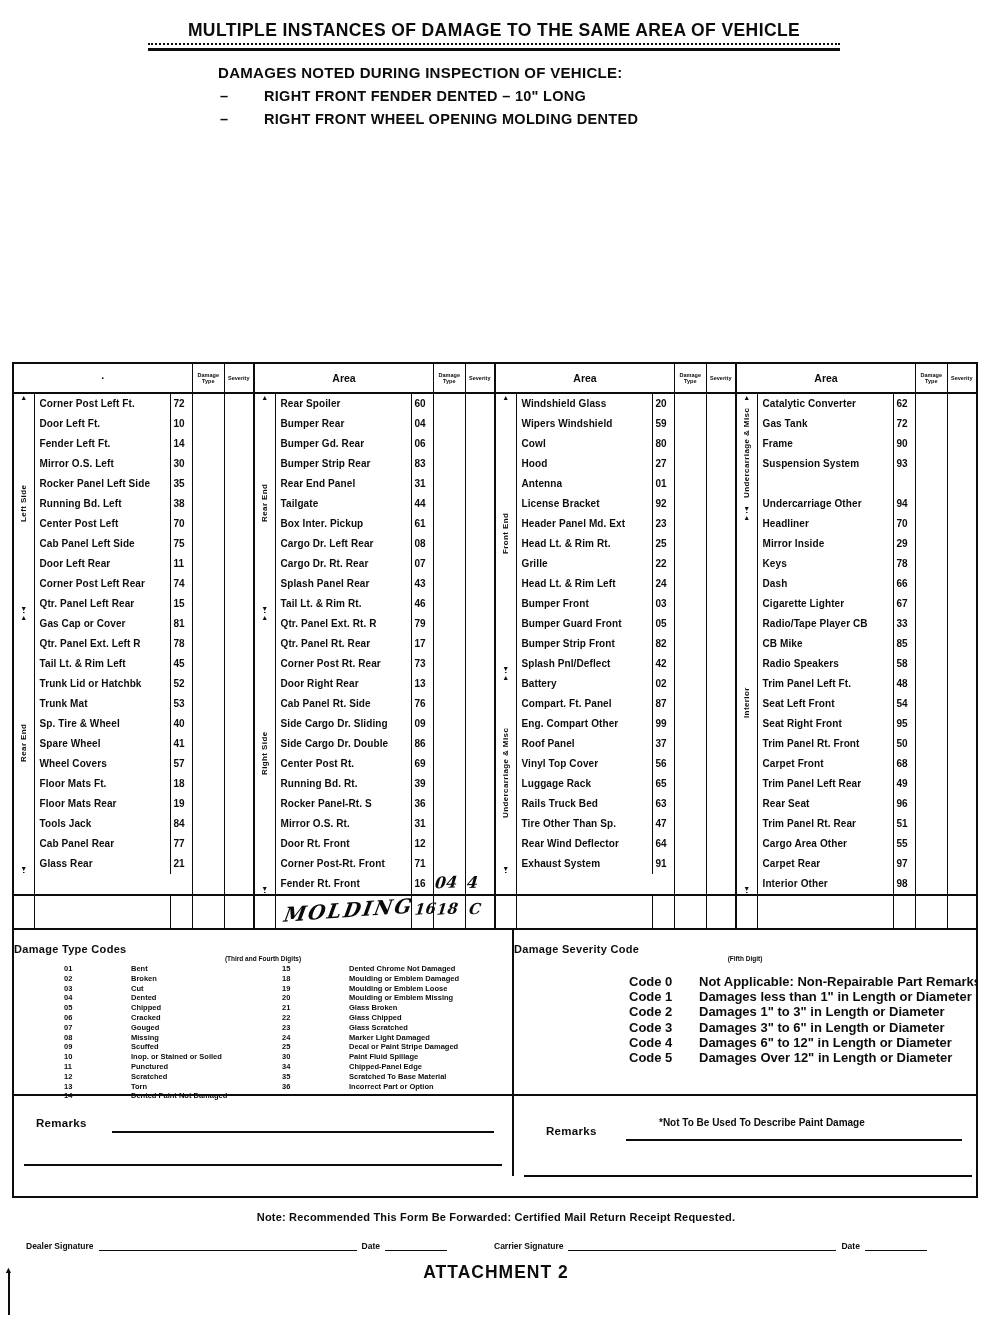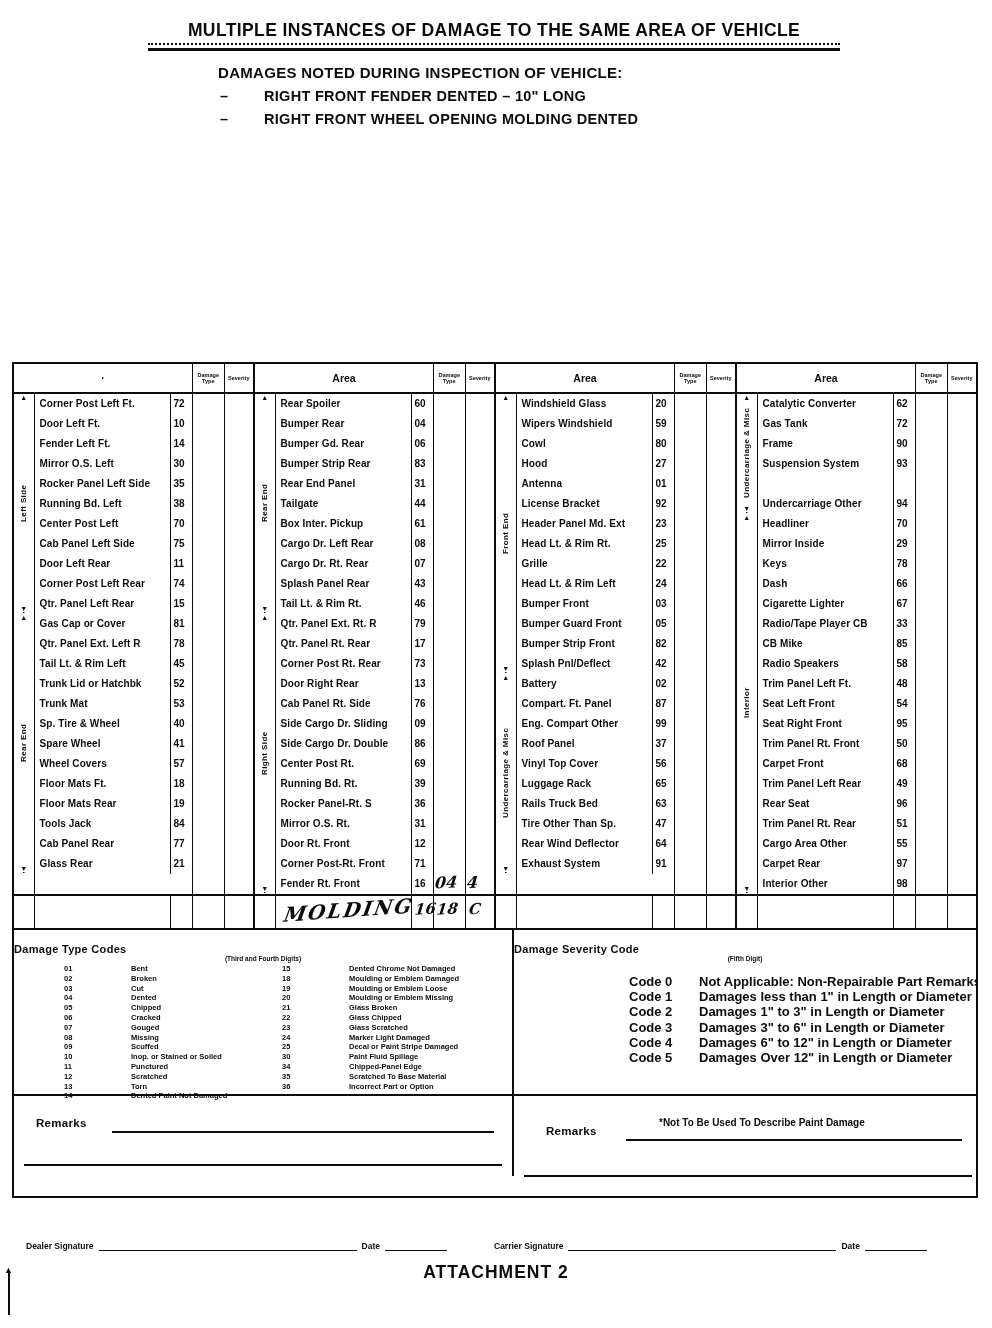--- a/index.html
+++ b/index.html
@@ -817,20 +817,21 @@
         <div class="rline r2"></div>
       </div>
       <div class="rem-right">
         <span class="rlabel">Remarks</span>
         <div class="rline r1"></div>
         <div class="rline r2"></div>
       </div>
     </div>
   </div>
 
+  <div class="note">Note: Recommended This Form Be Forwarded: Certified Mail Return Receipt Requested.</div>
 
   <div class="sigrow">
     <span>Dealer Signature</span>
     <span class="sline w270"></span>
     <span>Date</span>
     <span class="sline w60"></span>
     <span class="siggap"></span>
     <span>Carrier Signature</span>
     <span class="sline w280"></span>
     <span>Date</span>

